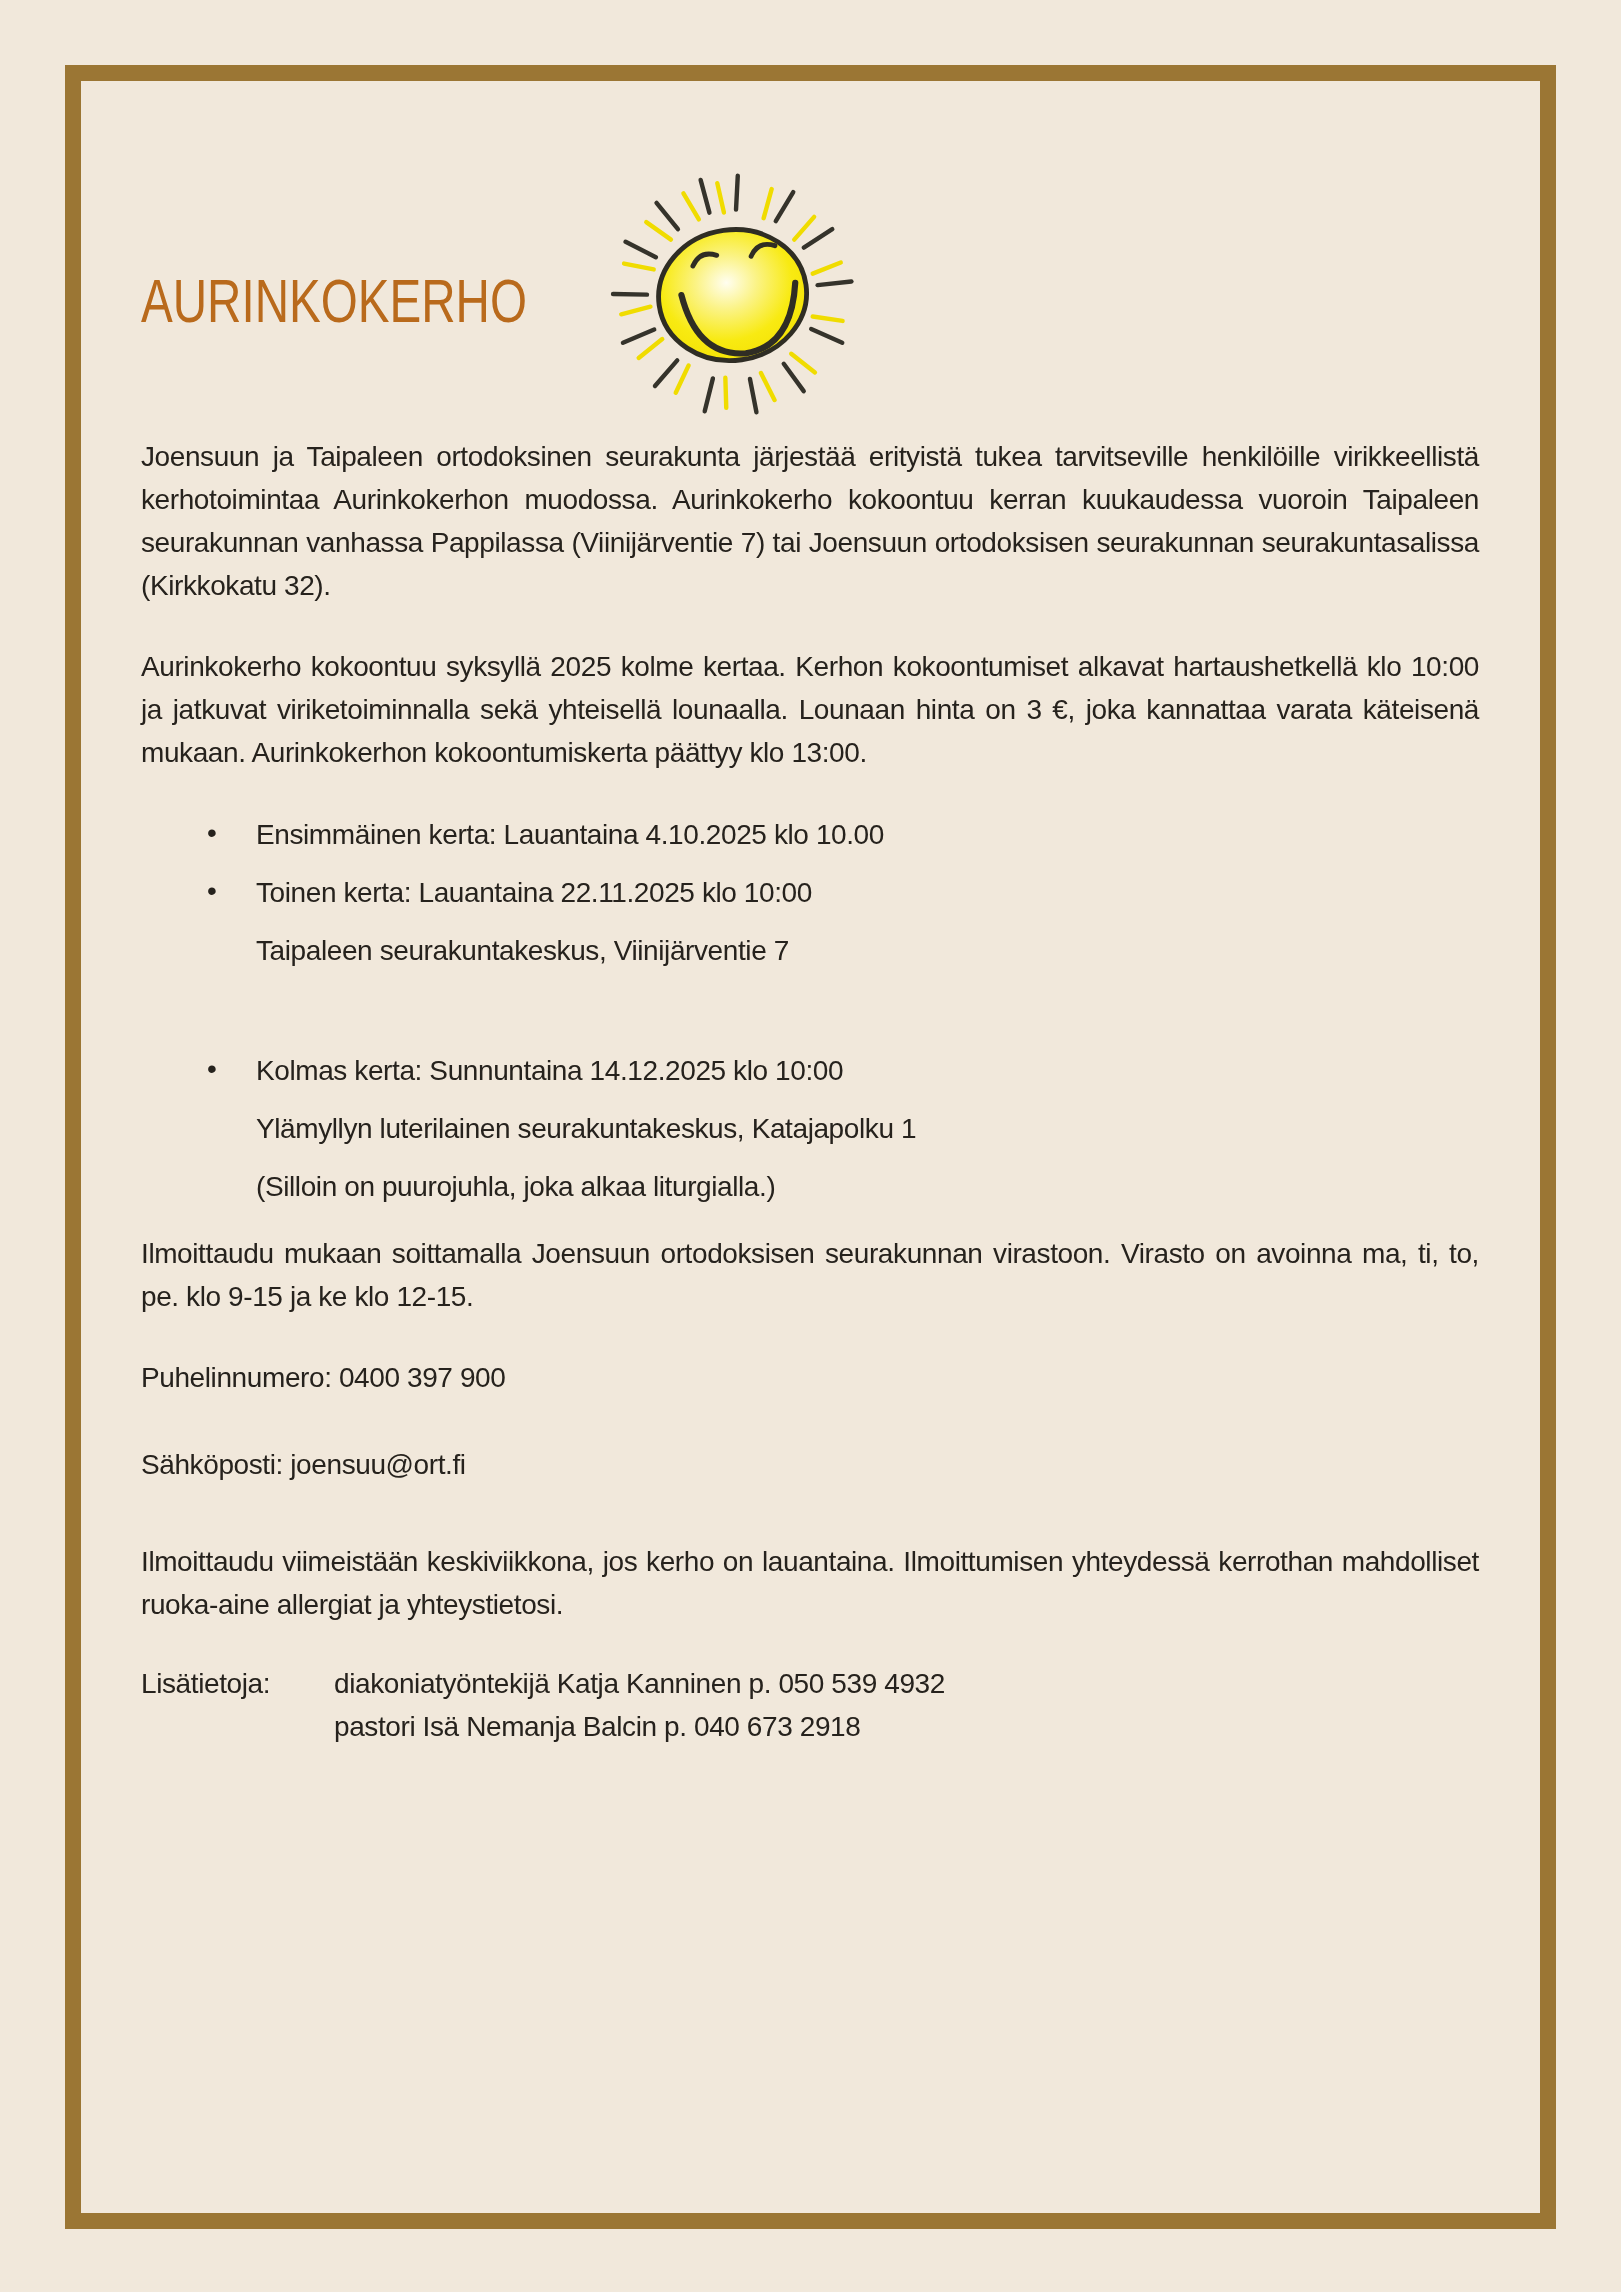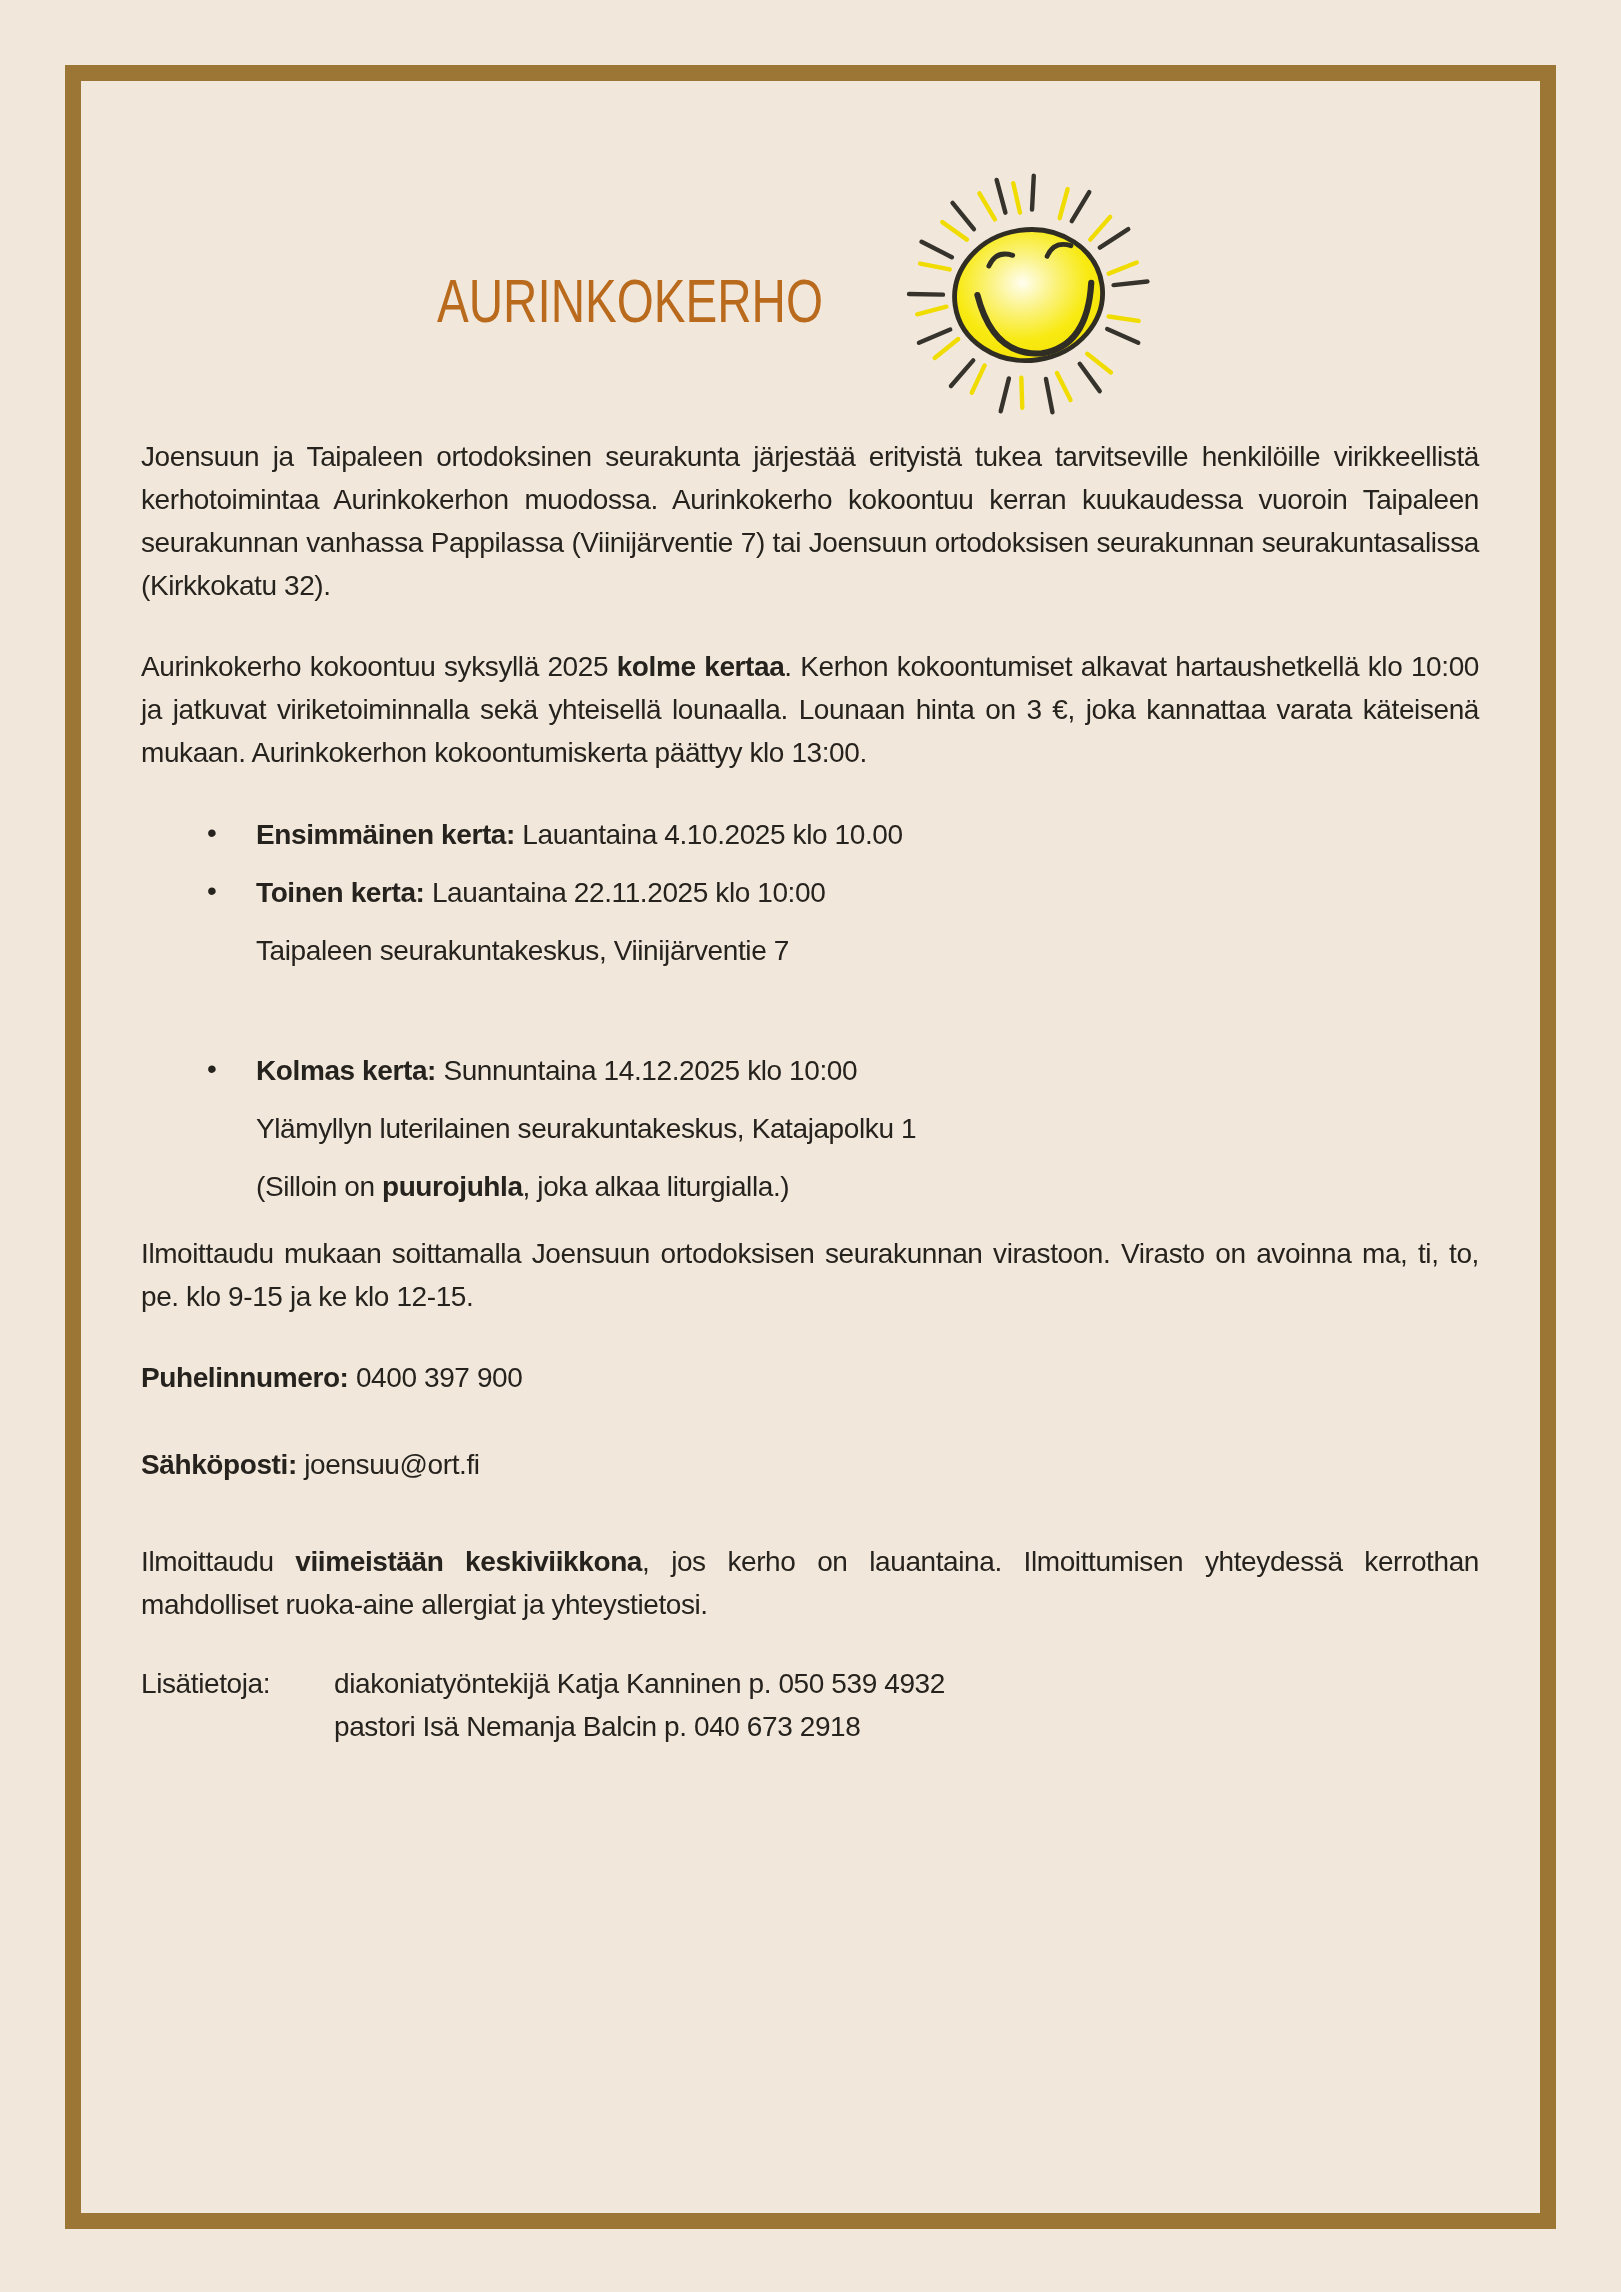--- a/index.html
+++ b/index.html
@@ -14,39 +14,39 @@
   .frame {
     position: absolute;
     left: 65px; top: 65px; right: 65px; bottom: 64px;
     border: 16px solid #9B7634;
   }
   .content {
     position: absolute;
     left: 141px; top: 81px;
     width: 1338px;
   }
-  .header { display: flex; align-items: center; margin-top: 85px; height: 269px; justify-content: center; }
+  .header { display: flex; align-items: center; margin-top: 85px; height: 269px; }
   .title {
     margin: 0;
     font-size: 61px;
     font-weight: 400;
     color: #B96A1C;
     white-space: nowrap;
     transform: scaleX(0.78);
     transform-origin: left center;
   }
   .sun-wrap { margin-left: -49px; flex: none; }
   p, .line {
     margin: 0;
     font-size: 28px;
     line-height: 43px;
     letter-spacing: -0.4px;
   }
   .just { text-align: justify; }
-  b, .b { font-weight: 700; }
+  b, .b { font-weight: 400; }
   .intro    { margin: 0 0 38px 0; }
   .schedule { margin: 0 0 39px 0; }
   .bullet-head { position: relative; padding-left: 115px; margin-bottom: 15px; }
   .dot {
     position: absolute; left: 66px; top: -1.8px;
     font-size: 28px;
   }
   .loc  { padding-left: 115px; margin-bottom: 77px; }
   .loc-tight { margin-bottom: 15px; }
   .note { padding-left: 115px; margin-bottom: 24px; }

